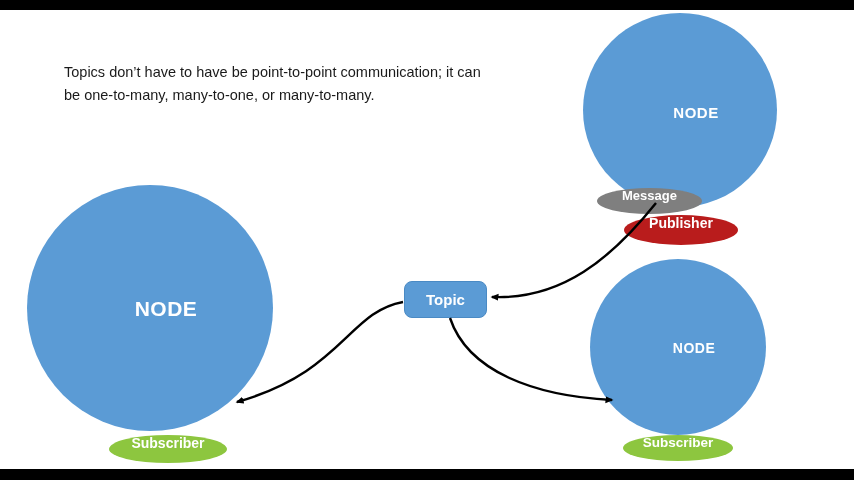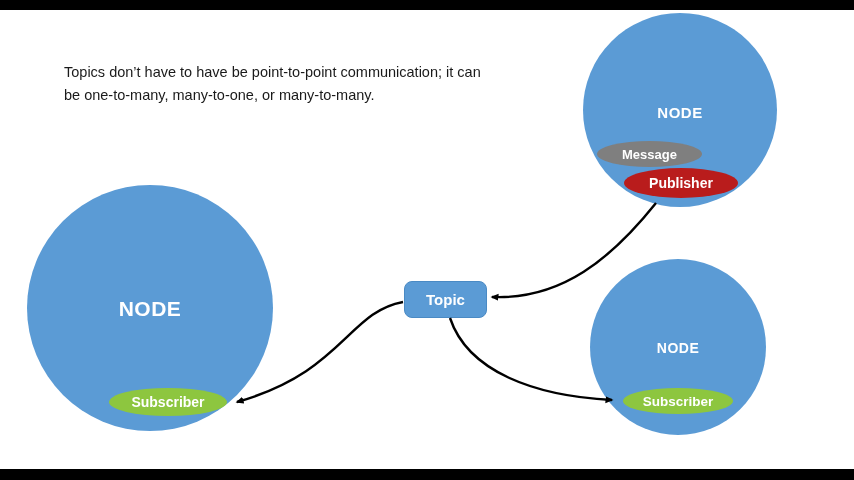--- a/index.html
+++ b/index.html
@@ -39,39 +39,40 @@
     background: #5B9BD5;
   }
   .node-circle .node-label {
     position: absolute;
     left: 0;
     width: 100%;
     text-align: center;
     color: #ffffff;
     font-weight: bold;
     letter-spacing: 0.5px;
+    padding-left: 16px;
   }
 
   .node-left { left: 27px; top: 185px; width: 246px; height: 246px; }
   .node-left .node-label { top: 112px; font-size: 21px; }
 
   .node-top-right { left: 583px; top: 13px; width: 194px; height: 194px; }
   .node-top-right .node-label { top: 91px; font-size: 15px; }
 
   .node-bottom-right { left: 590px; top: 259px; width: 176px; height: 176px; }
   .node-bottom-right .node-label { top: 81px; font-size: 14px; }
 
   .badge {
     position: absolute;
     border-radius: 50%;
     display: flex;
-    align-items: center;
     justify-content: center;
     color: #ffffff;
     font-weight: bold;
+    margin-top: 47px;
   }
   .badge-subscriber-left {
     left: 109px; top: 388px; width: 118px; height: 28px;
     background: #8DC63F; font-size: 14px;
   }
   .badge-message {
     left: 597px; top: 141px; width: 105px; height: 26px;
     background: #7F7F7F; font-size: 13px; z-index: 2;
   }
   .badge-publisher {

